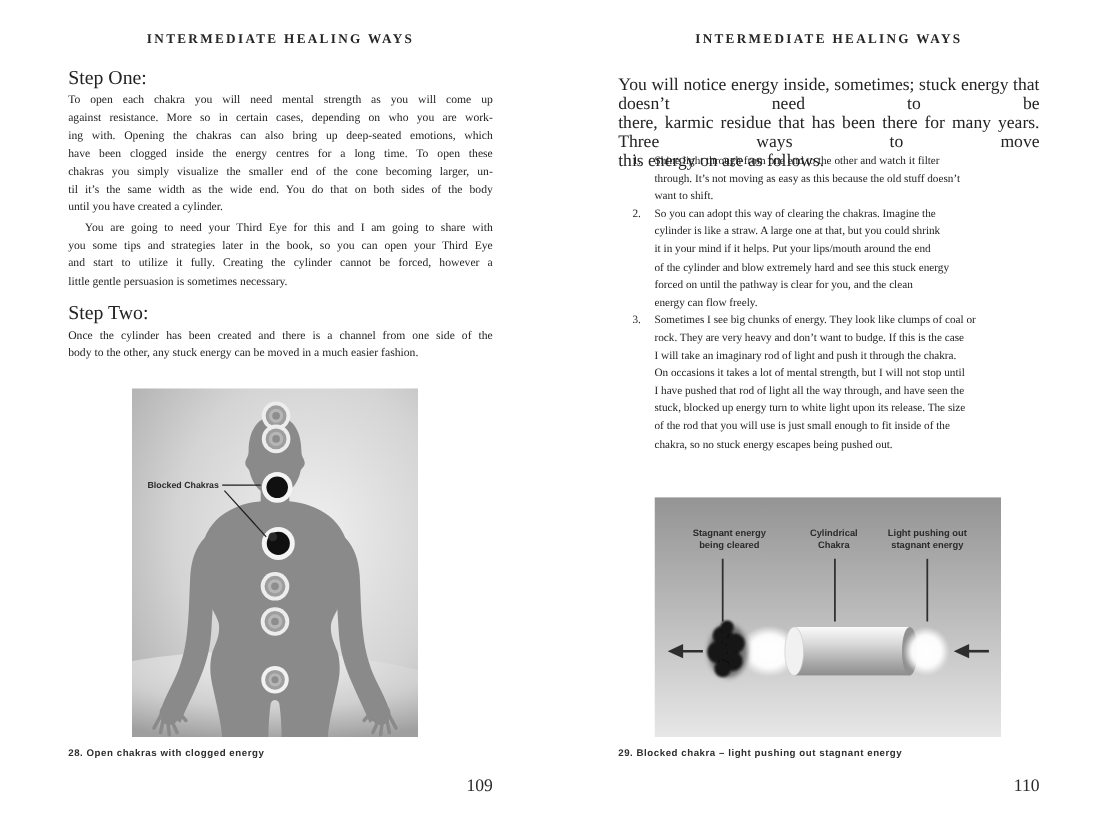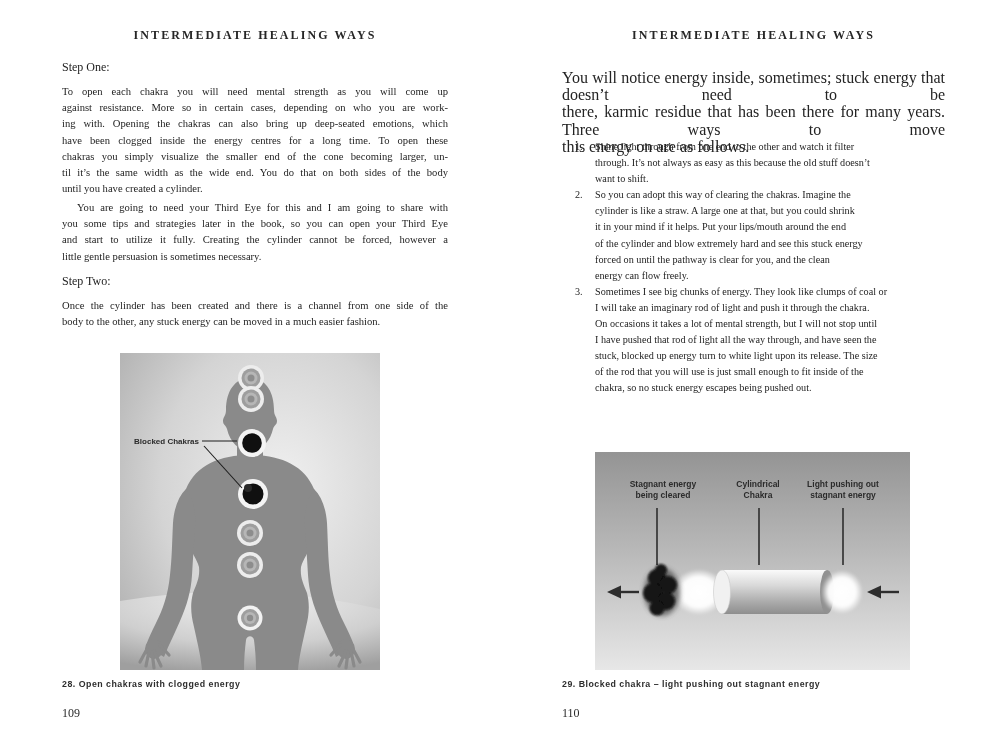--- a/index.html
+++ b/index.html
@@ -8,40 +8,40 @@
     font-family:"Liberation Serif","DejaVu Serif",serif;color:#1f1f1f;
   }
   #stage{position:absolute;inset:0;}
   .page{position:absolute;top:0;height:750px;}
   #left-page{left:62px;width:386px;}
   #right-page{left:562px;width:383px;}
   .running-header{
     position:absolute;top:28px;left:0;width:100%;text-align:center;
     font-size:12px;font-weight:700;letter-spacing:2.1px;color:#262626;white-space:nowrap;
   }
-  .heading{position:absolute;left:0;margin:0;font-size:12px;font-weight:400;color:#222;}
+  .heading{position:absolute;left:0;margin:0;font-size:18px;font-weight:400;color:#222;}
   .para{position:absolute;left:0;width:100%;font-size:10.6px;line-height:16.2px;color:#232323;}
   #right-page .para{font-size:16px;line-height:17.2px;}
   .tl{white-space:nowrap;}
   .just .tl{text-align:justify;text-align-last:justify;white-space:normal;}
   .just .tl:last-child{text-align-last:left;}
   .indent-first .tl:first-child{text-indent:15px;}
   .list{position:absolute;left:13px;top:139px;width:352px;font-size:10.2px;line-height:16.1px;color:#232323;}
   .list-item{display:flex;align-items:flex-start;}
   .num{flex:0 0 20px;width:20px;}
   .item-lines{flex:1;min-width:0;}
   .figure{position:absolute;}
   #figure-28{left:120px;top:353px;width:260px;height:317px;}
   #figure-29{left:595px;top:452px;width:315px;height:218px;}
   .caption{
     position:absolute;left:0;width:100%;top:679px;text-align:left;
     font-family:"Liberation Sans","DejaVu Sans",sans-serif;
     font-size:8.8px;font-weight:700;letter-spacing:.5px;color:#2e2e2e;white-space:nowrap;
   }
-  .page-num{position:absolute;left:0;width:100%;top:706px;text-align:left;font-size:12px;color:#2a2a2a;}
+  .page-num{position:absolute;left:0;width:100%;top:706px;text-align:right;font-size:16px;color:#2a2a2a;}
   svg text{font-family:"Liberation Sans","DejaVu Sans",sans-serif;font-weight:700;}
 </style>
 </head>
 <body>
 
 <div id="stage">
 
   <section class="page" id="left-page">
     <div class="running-header">INTERMEDIATE HEALING WAYS</div>
     <h2 class="heading" style="top:60px">Step One:</h2>
@@ -173,39 +173,40 @@
         <div class="tl">You will notice energy inside, sometimes; stuck energy that doesn’t need to be</div>
         <div class="tl">there, karmic residue that has been there for many years. Three ways to move</div>
         <div class="tl">this energy on are as follows.</div>
       </div>
 
     <div class="list">
       <div class="list-item">
         <span class="num">1.</span>
         <div class="item-lines">
             <div class="tl">Shine light through from one end to the other and watch it filter</div>
-            <div class="tl">through. It’s not always as easy as this because the old stuff doesn’t</div>
+            <div class="tl">through. It’s not moving as easy as this because the old stuff doesn’t</div>
             <div class="tl">want to shift.</div>
           </div>
       </div>
       <div class="list-item">
         <span class="num">2.</span>
         <div class="item-lines">
             <div class="tl">So you can adopt this way of clearing the chakras. Imagine the</div>
             <div class="tl">cylinder is like a straw. A large one at that, but you could shrink</div>
             <div class="tl">it in your mind if it helps. Put your lips/mouth around the end</div>
             <div class="tl">of the cylinder and blow extremely hard and see this stuck energy</div>
             <div class="tl">forced on until the pathway is clear for you, and the clean</div>
             <div class="tl">energy can flow freely.</div>
           </div>
       </div>
       <div class="list-item">
         <span class="num">3.</span>
         <div class="item-lines">
             <div class="tl">Sometimes I see big chunks of energy. They look like clumps of coal or</div>
+            <div class="tl">rock. They are very heavy and don’t want to budge. If this is the case</div>
             <div class="tl">I will take an imaginary rod of light and push it through the chakra.</div>
             <div class="tl">On occasions it takes a lot of mental strength, but I will not stop until</div>
             <div class="tl">I have pushed that rod of light all the way through, and have seen the</div>
             <div class="tl">stuck, blocked up energy turn to white light upon its release. The size</div>
             <div class="tl">of the rod that you will use is just small enough to fit inside of the</div>
             <div class="tl">chakra, so no stuck energy escapes being pushed out.</div>
           </div>
       </div>
     </div>
 

